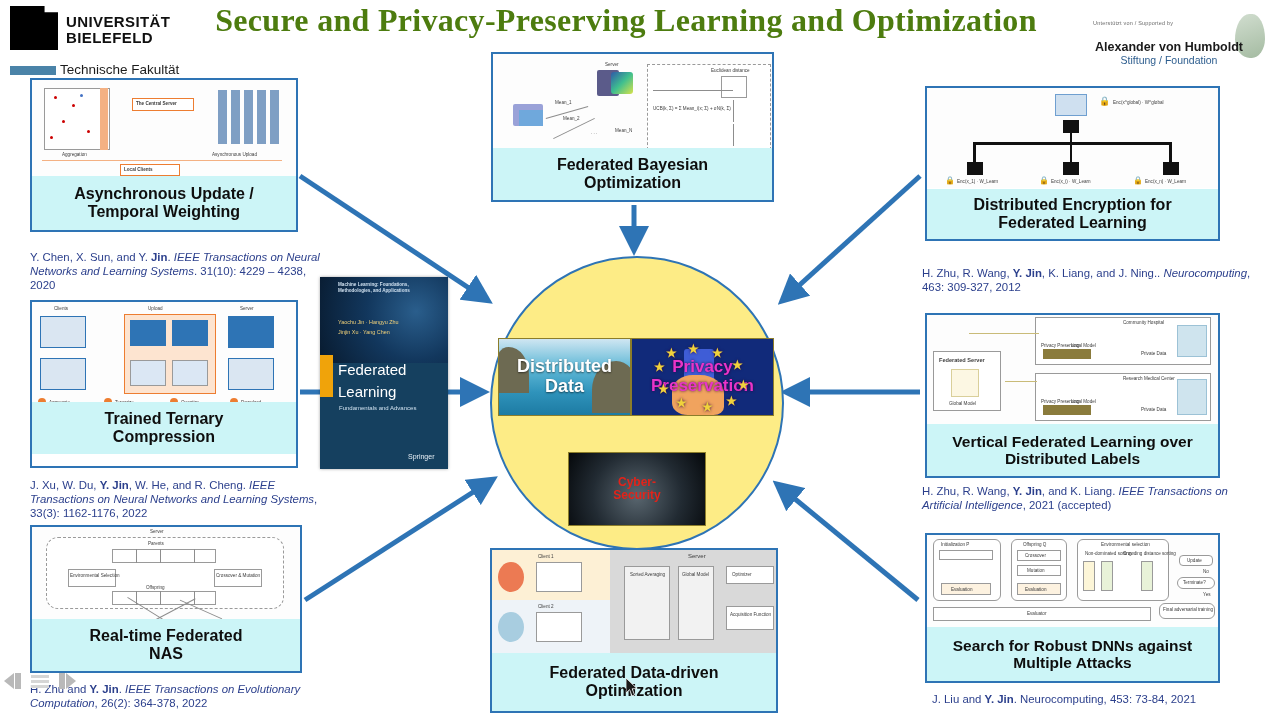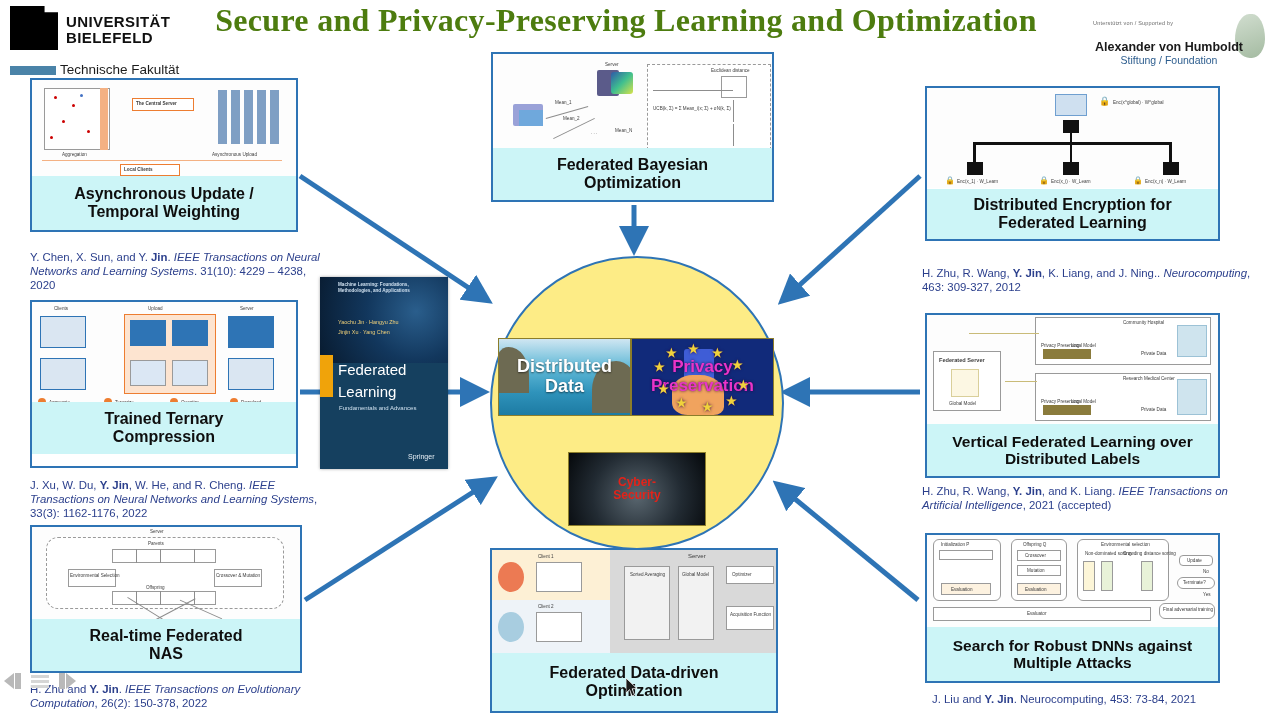--- a/index.html
+++ b/index.html
@@ -198,21 +198,21 @@
       <div class="mline" style="left:92px;top:82px;width:46px;height:1px;transform:rotate(32deg);"></div>
       <div class="mline" style="left:120px;top:82px;width:46px;height:1px;transform:rotate(-28deg);"></div>
       <div class="mline" style="left:146px;top:82px;width:46px;height:1px;transform:rotate(24deg);"></div>
     </div>
     <div class="caption" style="height:52px;font-size:16px;">
       <span>Real-time Federated<br>NAS</span>
     </div>
   </div>
   <div class="ref" style="left:30px;top:682px;width:300px;">
     <span>H. Zhu and </span><b>Y. Jin</b><span>. </span><i>IEEE Transactions on Evolutionary</i>
-    <i>Computation</i><span>, 26(2): 150-378, 2022</span>
+    <i>Computation</i><span>, 26(2): 364-378, 2022</span>
   </div>
 
   <div class="card" style="left:491px;top:52px;width:283px;height:150px;">
     <div class="thumb" style="height:98px;">
       <div class="mini" style="left:112px;top:8px;">Server</div>
       <div class="mbox" style="left:104px;top:16px;width:22px;height:26px;background:#5b5b8a;border:none;border-radius:2px;"></div>
       <div class="mbox" style="left:118px;top:18px;width:22px;height:22px;border:none;border-radius:3px;
                                background:linear-gradient(135deg,#2f5aa8,#3fbf8f,#d8e34a);"></div>
       <div class="mbox" style="left:20px;top:50px;width:30px;height:22px;background:#9aa2d8;border:none;border-radius:2px;"></div>
       <div class="mbox" style="left:26px;top:56px;width:24px;height:16px;background:#6fa8dc;border:none;"></div>

